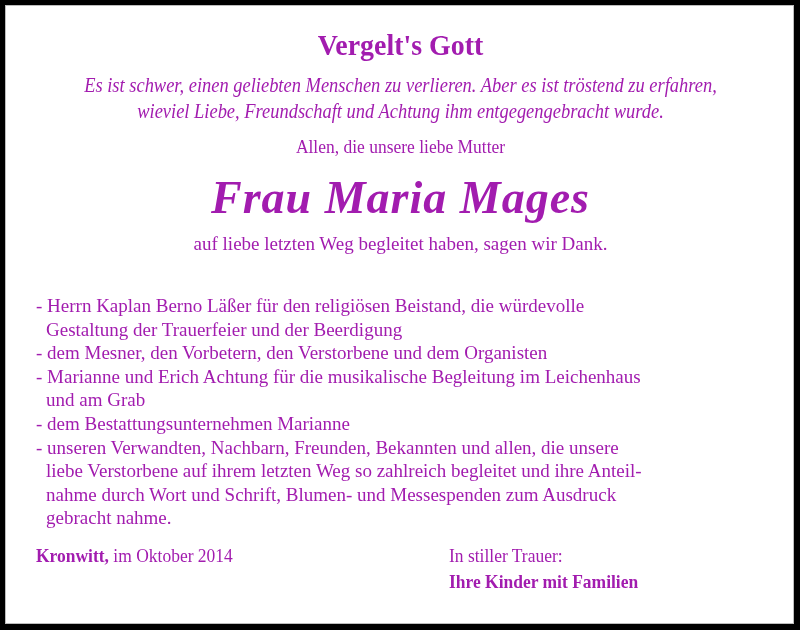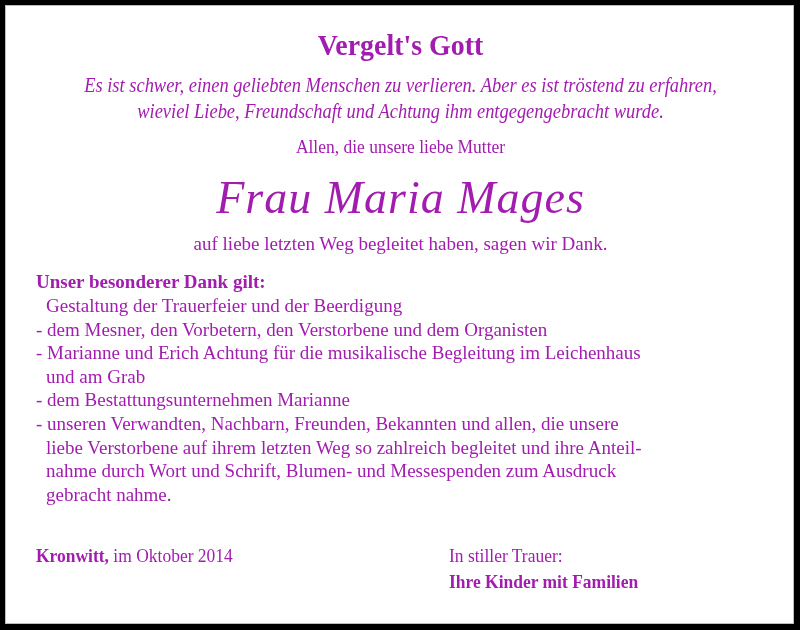--- a/index.html
+++ b/index.html
@@ -19,21 +19,21 @@
       font-size: 20.5px; font-style: italic; line-height: 26px;
       transform: scaleX(0.9); transform-origin: center;
     }
     .motto span { display: block; }
     .intro {
       left: 0; width: 789px; top: 130px; text-align: center;
       font-size: 19px; transform: scaleX(0.92); transform-origin: center;
     }
     .name {
       left: 0; width: 789px; top: 165px; text-align: center;
-      font-size: 46px; font-weight: normal; font-style: italic; letter-spacing: 1px;
+      font-size: 46px; font-weight: bold; font-style: italic; letter-spacing: 1px;
     }
     .thanks-line {
       left: 0; width: 789px; top: 227px; text-align: center; font-size: 19px;
     }
     .dank-heading {
       left: 30px; top: 265px; font-size: 19px; font-weight: bold;
     }
     .list { left: 30px; top: 288px; font-size: 19px; line-height: 23.6px; }
     .list .line { display: block; }
     .list .cont { padding-left: 10px; }
@@ -55,23 +55,23 @@
     <span>Es ist schwer, einen geliebten Menschen zu verlieren. Aber es ist tröstend zu erfahren,</span>
     <span>wieviel Liebe, Freundschaft und Achtung ihm entgegengebracht wurde.</span>
   </div>
 
   <div class="abs intro">Allen, die unsere liebe Mutter</div>
 
   <div class="abs name">Frau Maria Mages</div>
 
   <div class="abs thanks-line">auf liebe letzten Weg begleitet haben, sagen wir Dank.</div>
 
-  <div class="abs dank-heading">Unser besonderer Dank gilt:</div>
 
   <div class="abs list">
+    <span class="line">- Herrn Kaplan Berno Läßer für den religiösen Beistand, die würdevolle</span>
     <span class="line cont">Gestaltung der Trauerfeier und der Beerdigung</span>
     <span class="line">- dem Mesner, den Vorbetern, den Verstorbene und dem Organisten</span>
     <span class="line">- Marianne und Erich Achtung für die musikalische Begleitung im Leichenhaus</span>
     <span class="line cont">und am Grab</span>
     <span class="line">- dem Bestattungsunternehmen Marianne</span>
     <span class="line">- unseren Verwandten, Nachbarn, Freunden, Bekannten und allen, die unsere</span>
     <span class="line cont">liebe Verstorbene auf ihrem letzten Weg so zahlreich begleitet und ihre Anteil-</span>
     <span class="line cont">nahme durch Wort und Schrift, Blumen- und Messespenden zum Ausdruck</span>
     <span class="line cont">gebracht nahme.</span>
   </div>

